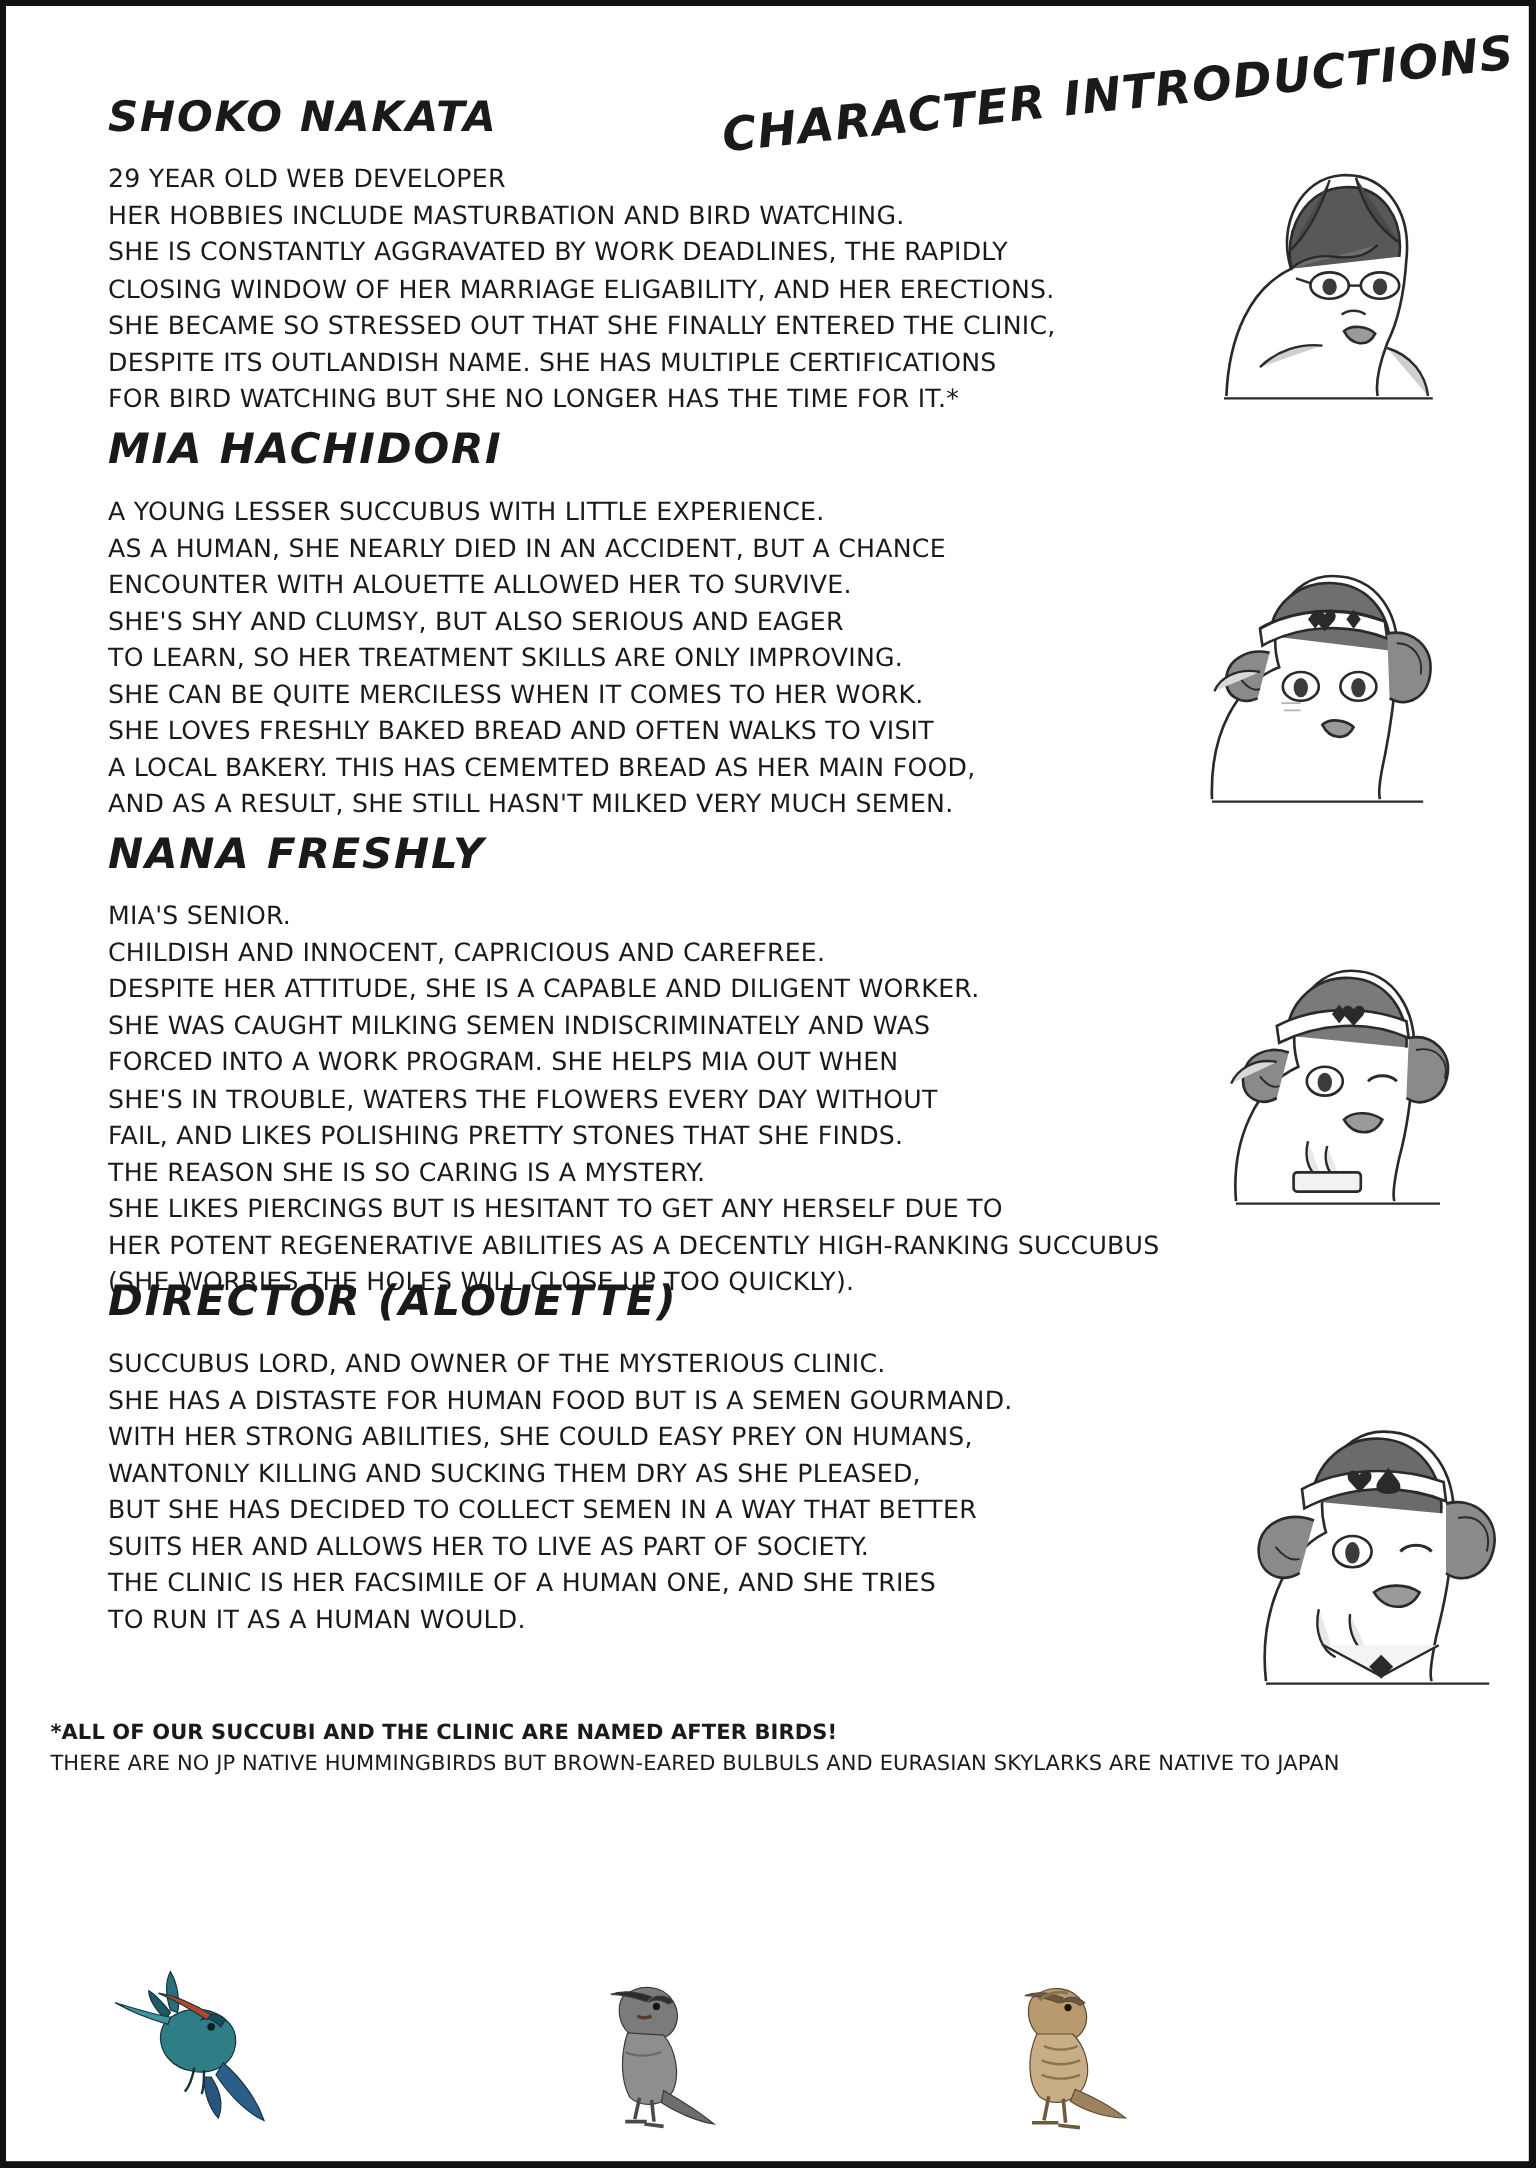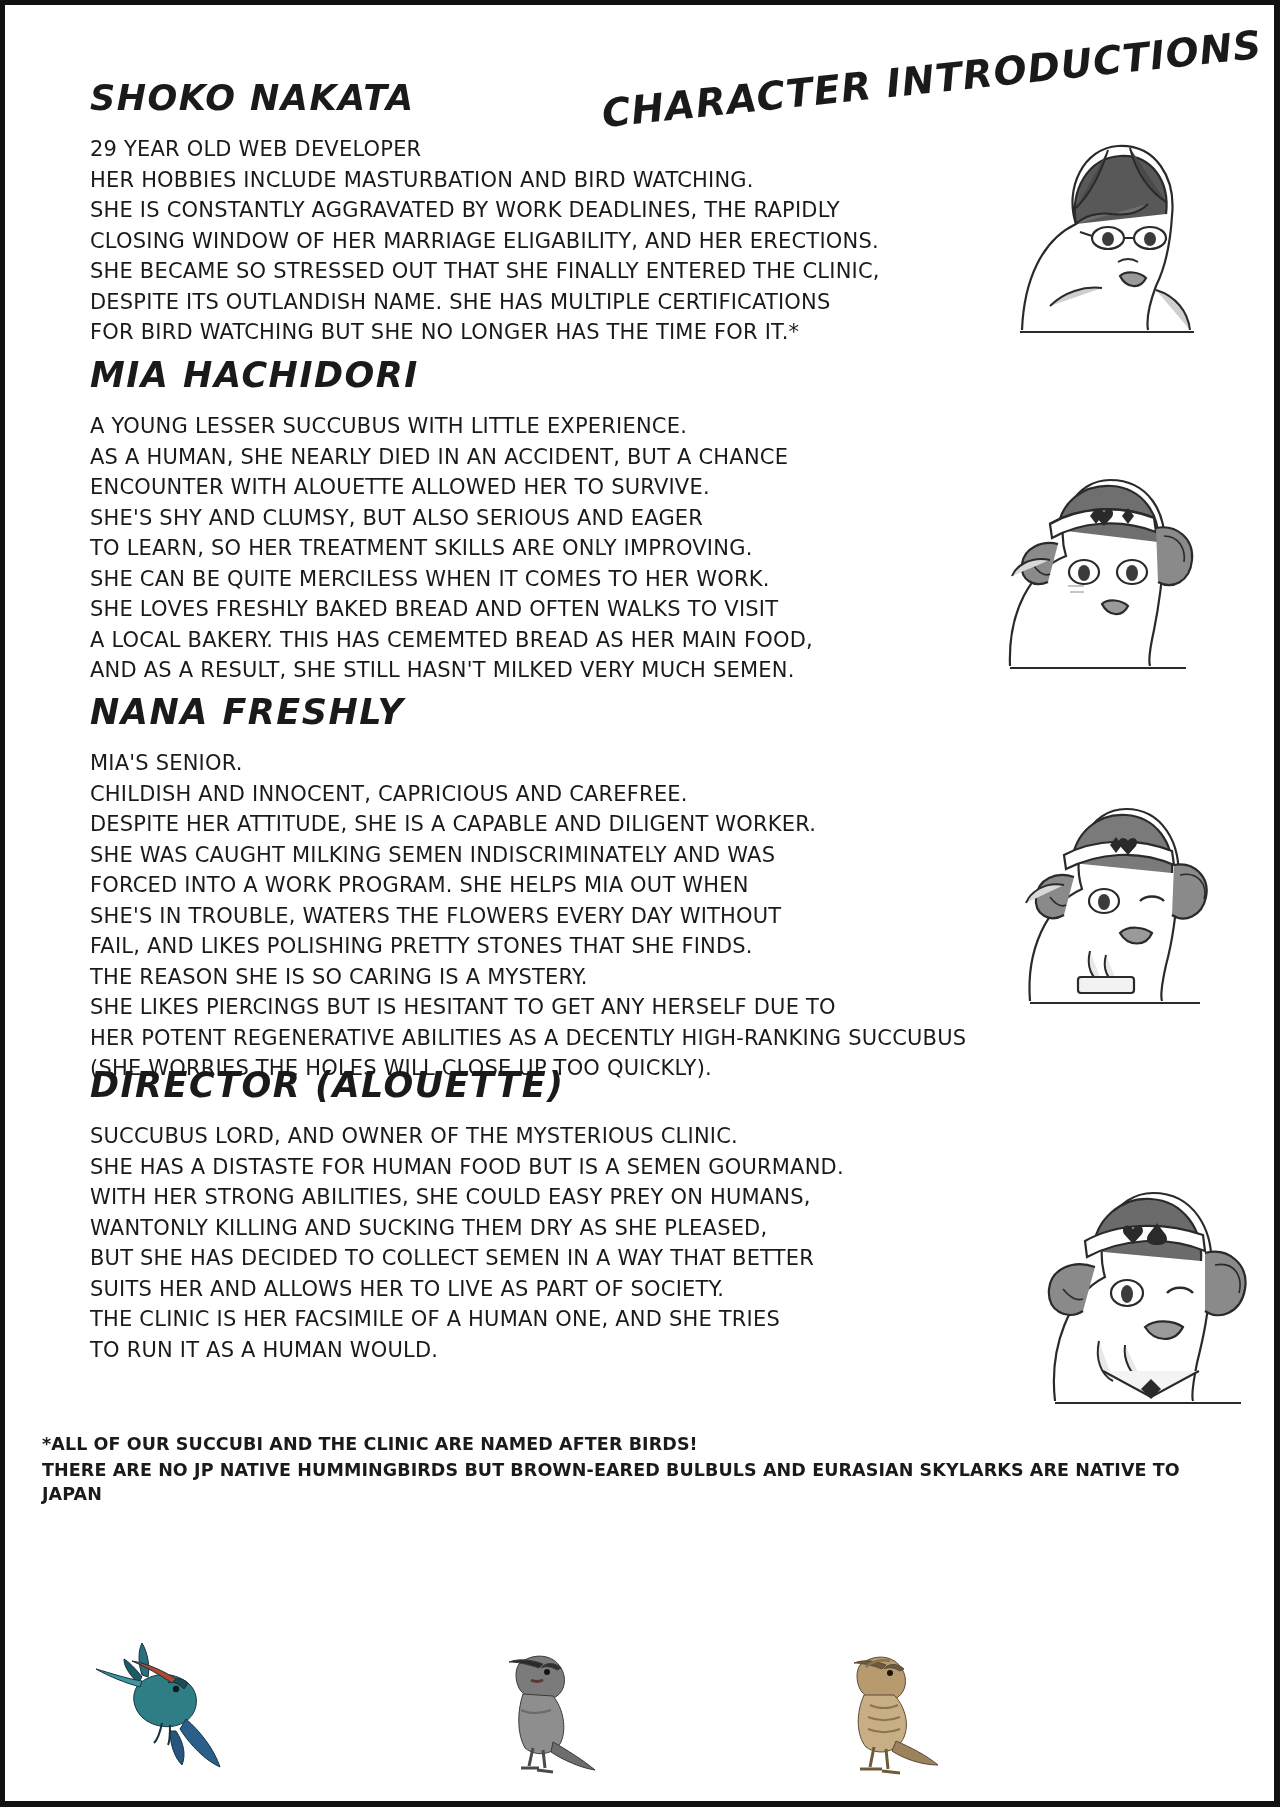--- a/index.html
+++ b/index.html
@@ -272,21 +272,21 @@
         <path d="M124,206 C120,224 126,240 138,246" stroke-width="2" fill="#e8e8e8"></path>
         <path d="M150,210 C148,226 156,240 168,248" stroke-width="2" fill="#e8e8e8"></path>
         <path d="M128,236 L176,262 L224,236" stroke-width="2" fill="#f4f4f4"></path>
         <path d="M176,244 l10,10 -10,10 -10,-10 Z" fill="#2a2a2a" stroke="none"></path>
         <path d="M80,268 L266,268" stroke-width="2"></path>
       </g>
     </svg>
   </div>
 
   <div class="footnotes" style="top:1432px;font-weight:bold;">*ALL OF OUR SUCCUBI AND THE CLINIC ARE NAMED AFTER BIRDS!</div>
-  <div class="footnotes" style="top:1458px;font-weight:bold;">THERE ARE NO JP NATIVE HUMMINGBIRDS BUT BROWN-EARED BULBULS AND EURASIAN SKYLARKS ARE NATIVE TO JAPAN</div>
+  <div class="footnotes" style="top:1458px;">THERE ARE NO JP NATIVE HUMMINGBIRDS BUT BROWN-EARED BULBULS AND EURASIAN SKYLARKS ARE NATIVE TO JAPAN</div>
 
   <div class="birds">
 
     <div class="bird" style="left:80px; bottom:20px;">
       <svg width="170" height="150" viewBox="0 0 170 150" aria-hidden="true">
         <g stroke="#15343f" stroke-width="1">
           <path d="M58,58 C72,44 96,44 110,58 C120,68 118,86 106,94 C92,104 70,100 60,88 C52,78 52,66 58,58 Z" fill="#2f7e86"></path>
           <path d="M58,56 C50,48 44,40 44,32 C48,34 56,42 62,50 Z" fill="#1d5a66"></path>
           <path d="M62,48 C58,36 58,24 62,16 C68,26 70,40 68,50 Z" fill="#2a6f7b"></path>
           <path d="M106,92 C120,104 134,122 140,140 C126,134 110,118 100,102 Z" fill="#2b5f8a"></path>

